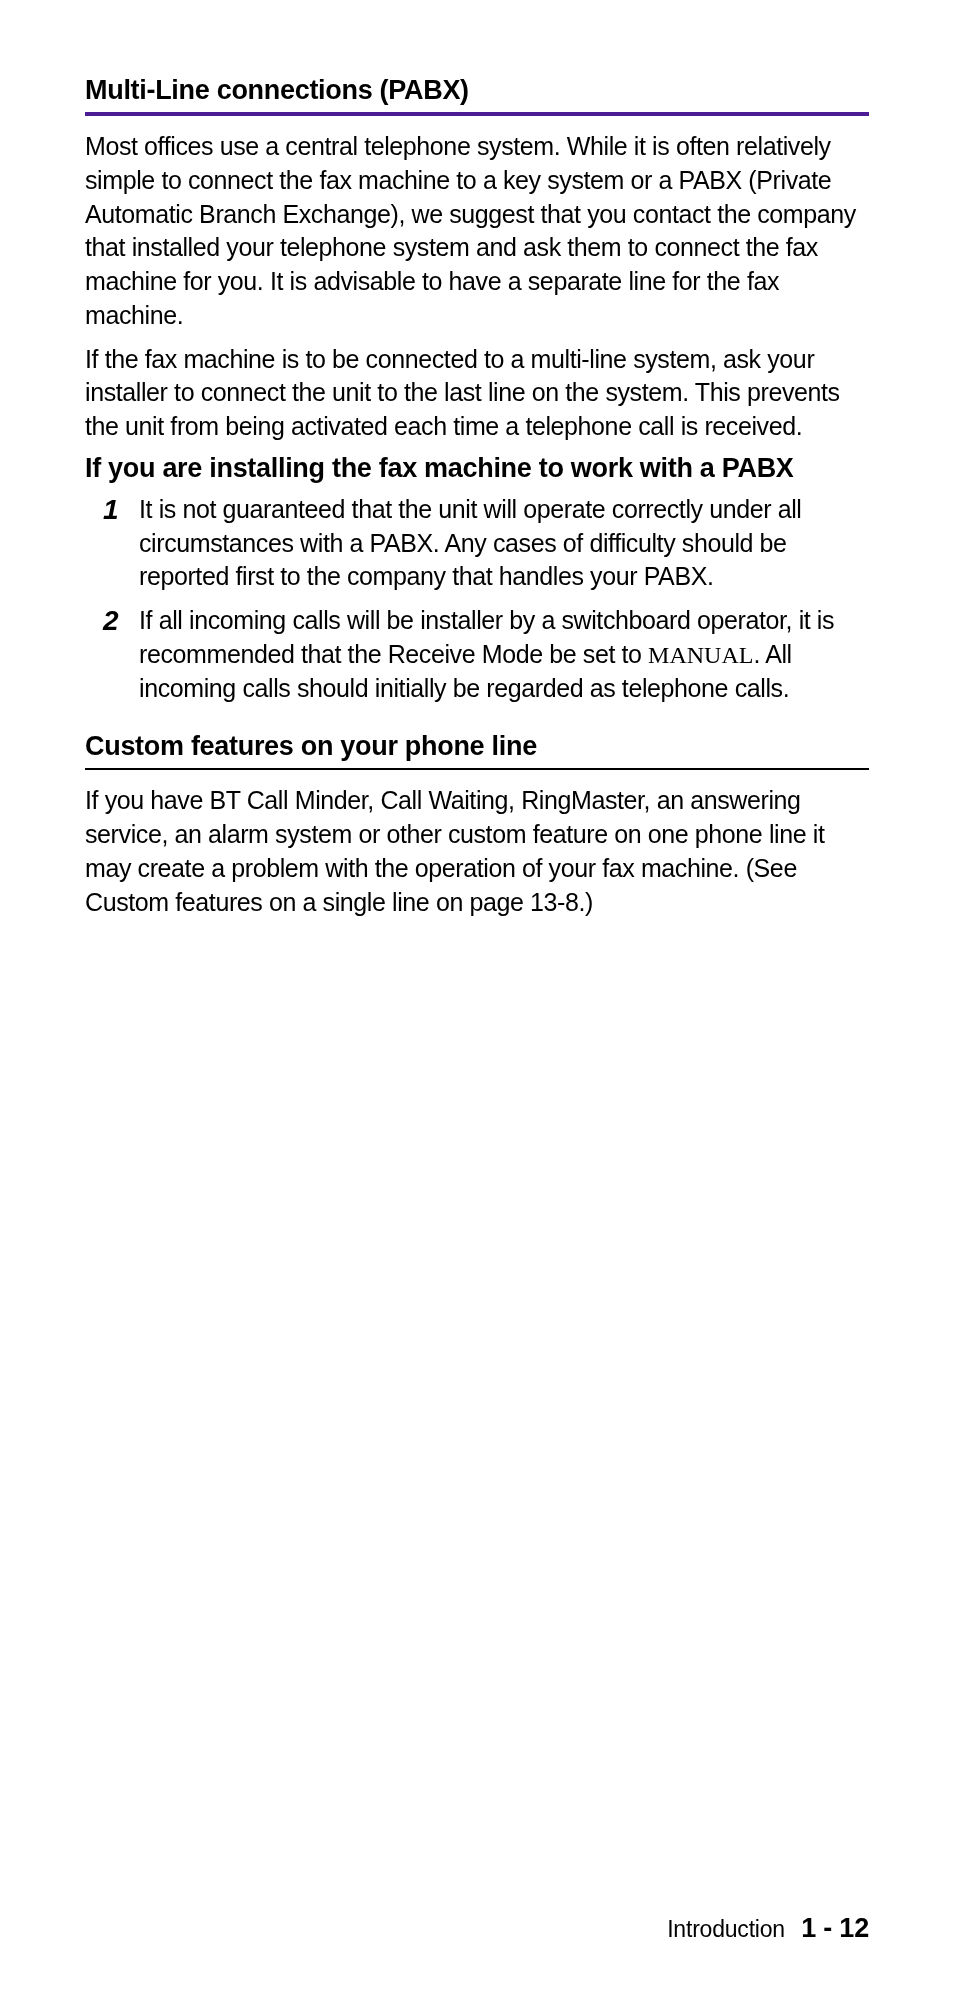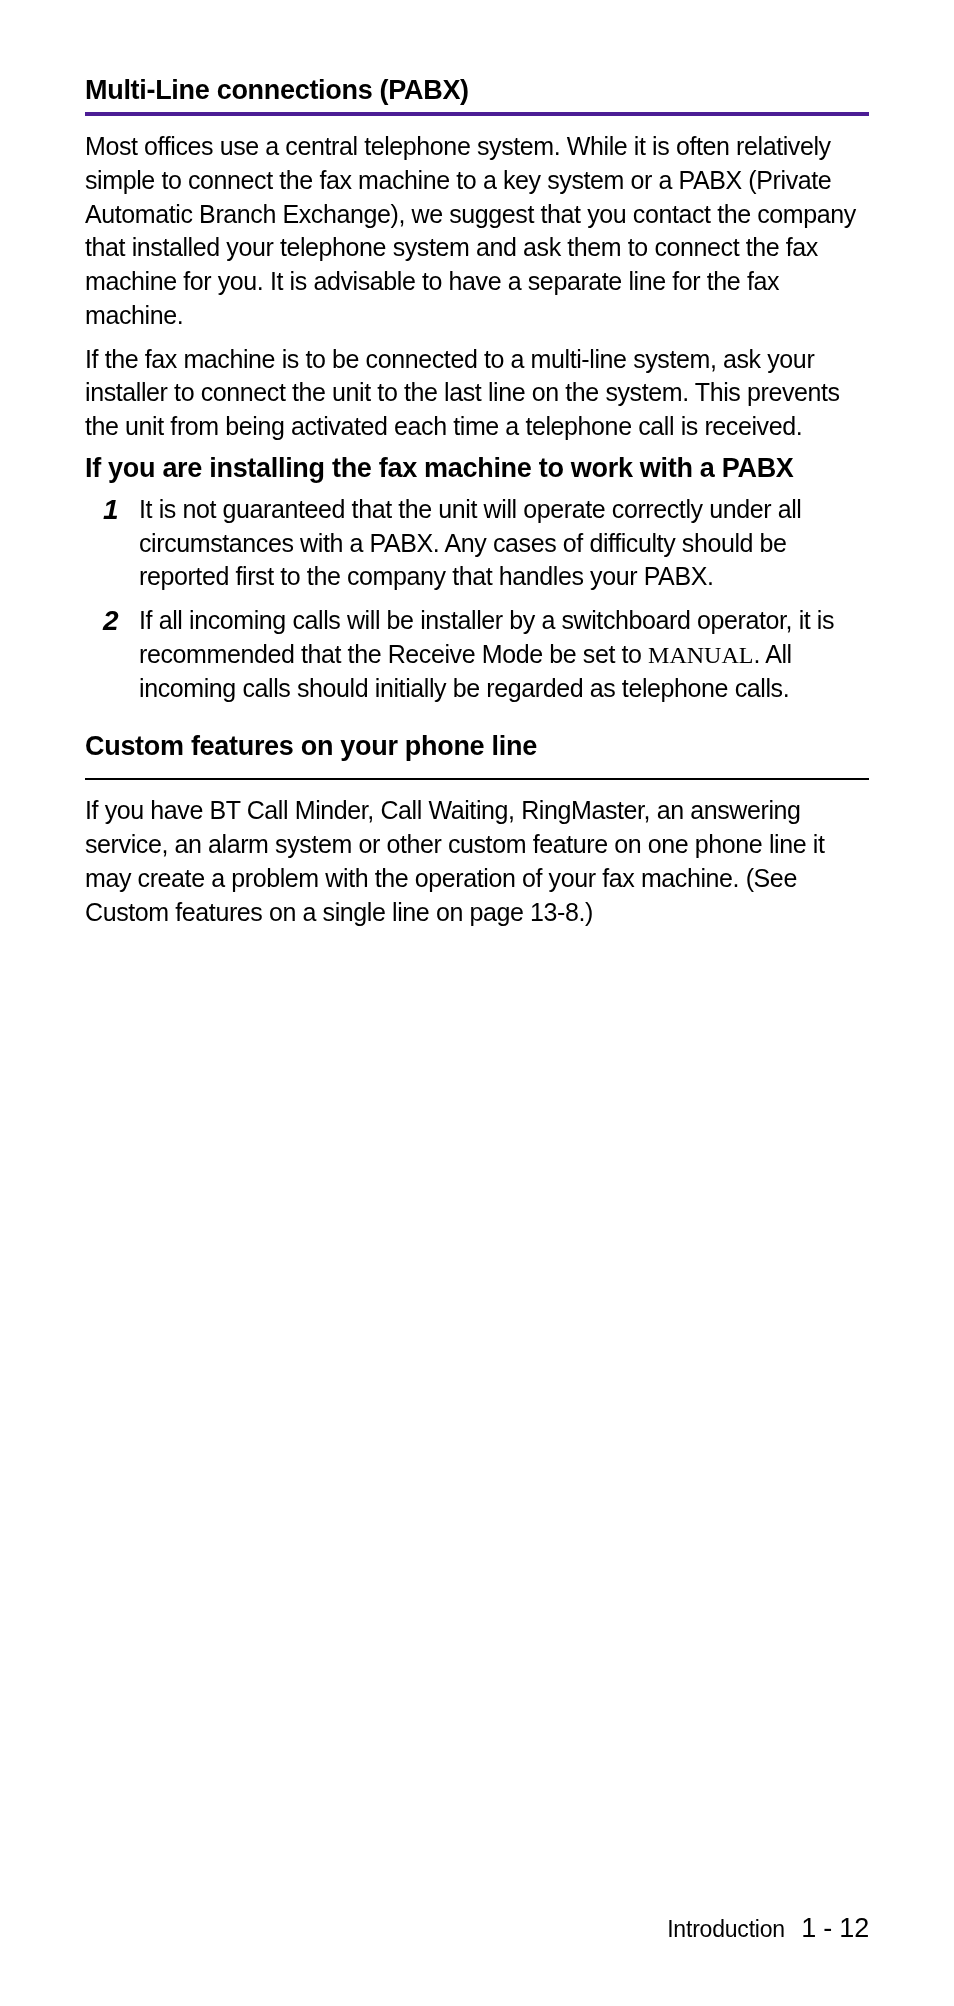--- a/index.html
+++ b/index.html
@@ -54,38 +54,38 @@
     flex: 1;
   }
   .mono {
     font-family: Liberation Serif, serif;
     font-size: 24px;
     letter-spacing: 0;
   }
   .heading2 {
     font-size: 27px;
     font-weight: bold;
-    padding-bottom: 16px;
+    padding-bottom: 6px;
     border-bottom: 2px solid #000;
     margin-top: 26px;
     margin-bottom: 14px;
     letter-spacing: -0.3px;
   }
   .italic {
   }
   .footer {
     position: absolute;
     bottom: 62px;
     right: 85px;
     font-size: 23px;
     letter-spacing: -0.2px;
   }
   .footer .pageno {
     font-size: 27px;
-    font-weight: normal;
+    font-weight: bold;
     margin-left: 10px;
   }
 </style>
 </head>
 <body>
 
 <div class="heading">Multi-Line connections (PABX)</div>
 
 <div class="para">Most offices use a central telephone system. While it is often relatively simple to connect the fax machine to a key system or a PABX (Private Automatic Branch Exchange), we suggest that you contact the company that installed your telephone system and ask them to connect the fax machine for you. It is advisable to have a separate line for the fax machine.</div>
 

